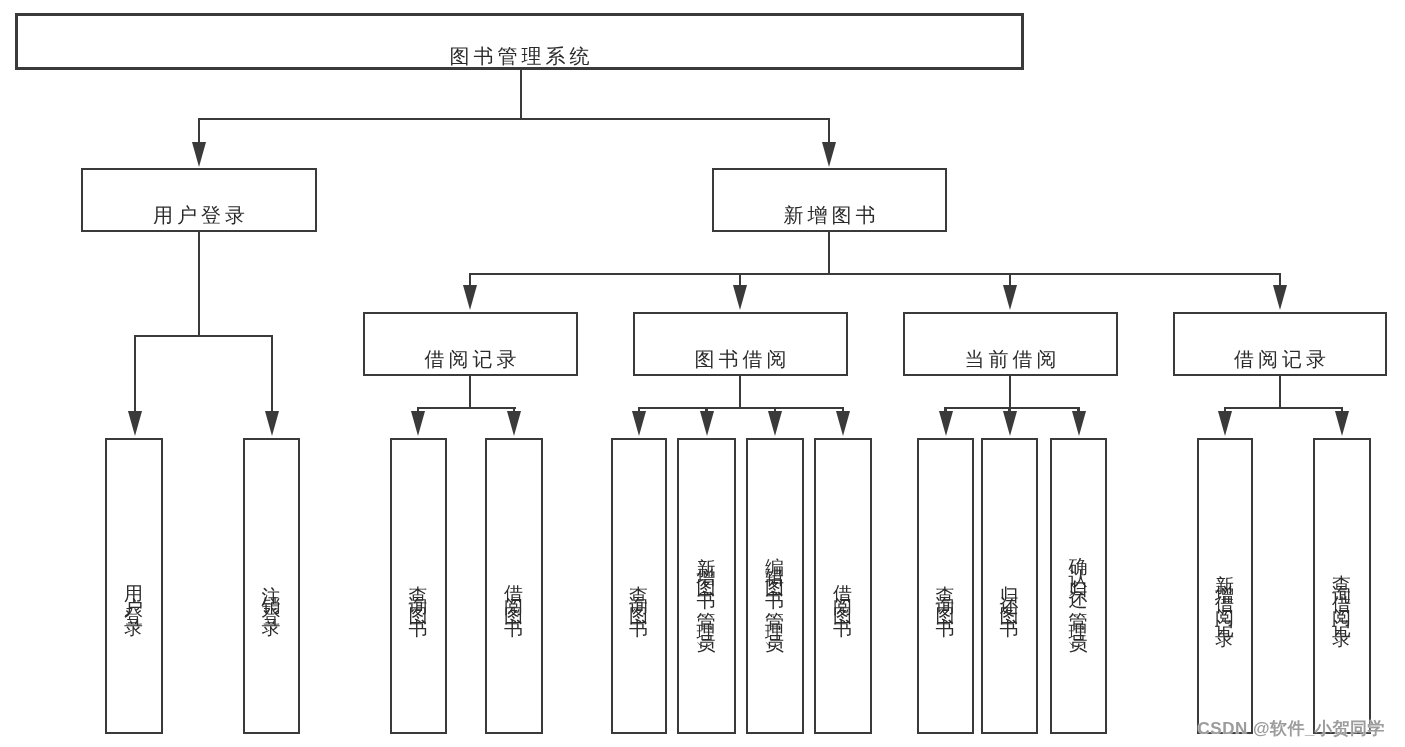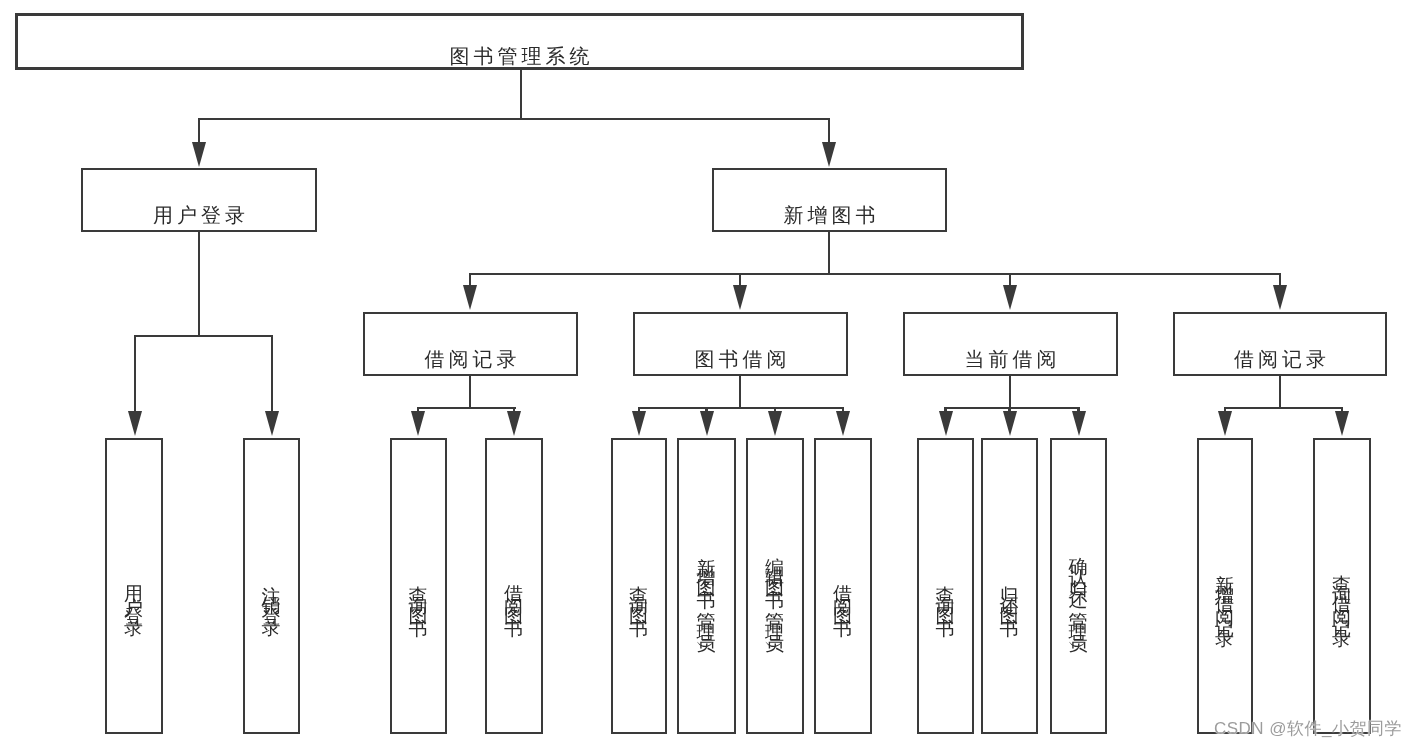--- a/index.html
+++ b/index.html
@@ -23,24 +23,25 @@
     box-sizing:border-box;
   }
   .line{position:absolute;background:#3a3a3a;}
   .arrow-stem{position:absolute;background:#3a3a3a;width:2.5px;}
   .arrow-head{
     position:absolute;width:0;height:0;
     border-left:7px solid transparent;border-right:7px solid transparent;
     border-top:25px solid #3a3a3a;
   }
   .watermark{
-    position:absolute;top:717px;right:3px;z-index:5;
+    position:absolute;top:717px;right:20px;z-index:5;
     font-size:17px;letter-spacing:0.5px;color:#9c9c9c;
     text-shadow:0 0 2px #ffffff,0 0 1px #ffffff;
     white-space:nowrap;
+    font-weight:bold;
   }
 </style>
 </head>
 <body>
 
 <div class="stage">
   <div id="connectors">
       <div class="line" style="left: 519.75px; top: 70px; width: 2.5px; height: 48.5px;"></div>
       <div class="line" style="left: 197.75px; top: 117.5px; width: 632.5px; height: 2.5px;"></div>
       <div class="line" style="left: 197.75px; top: 232px; width: 2.5px; height: 104px;"></div>

